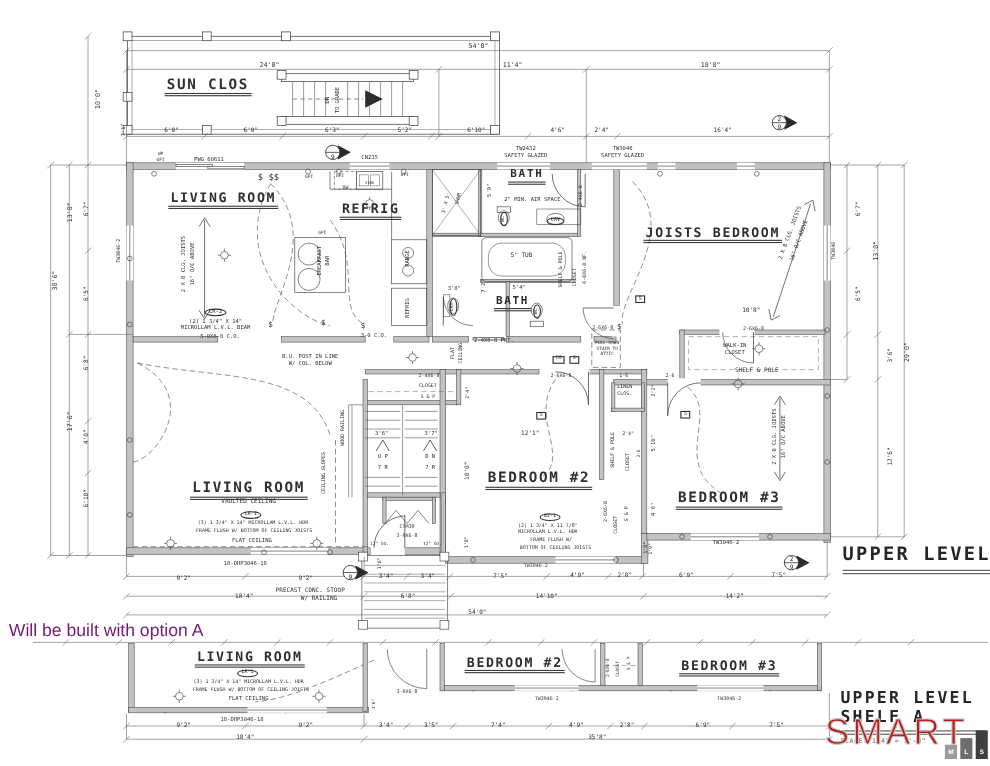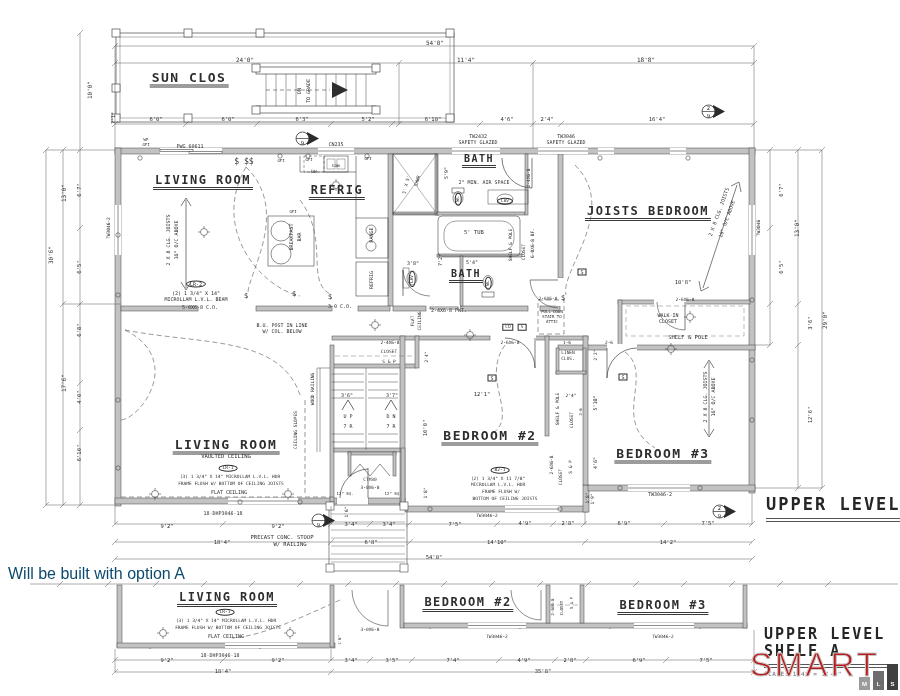--- a/index.html
+++ b/index.html
@@ -6,21 +6,21 @@
   #canvas{position:relative;width:900px;height:696px;background:#ffffff;overflow:hidden;
           font-family:"DejaVu Sans Mono",monospace;}
   #plan-svg{position:absolute;left:0;top:0;}
   #labels{position:absolute;left:0;top:0;width:900px;height:696px;}
   .lbl{position:absolute;white-space:nowrap;color:#2e2e2e;line-height:1;}
   .room{letter-spacing:1.5px;border-bottom:3px double #3a3a3a;padding:0 2px 1px 2px;font-weight:bold;}
   .oval{border:1px solid #2e2e2e;border-radius:50%;padding:0 3px;}
   .box{border:1px solid #2e2e2e;padding:0 2px;background:#fff;}
   .marker{position:absolute;}
   .note{position:absolute;left:8px;top:565px;font-family:"Liberation Sans",sans-serif;
-        font-size:16px;color:#0c4a6e;}
+        font-size:16px;color:#701a75;}
   .bigtitle{position:absolute;left:766px;top:494px;font-size:17px;letter-spacing:2px;color:#262626;
             border-bottom:4px double #555;padding-bottom:4px;font-weight:bold;white-space:nowrap;}
   #option-title{position:absolute;left:764px;top:626px;color:#262626;font-weight:bold;}
   #option-title .t1,#option-title .t2{font-size:15px;letter-spacing:2px;line-height:1.15;white-space:nowrap;}
   #option-title .rule{width:132px;border-bottom:4px double #555;margin-top:3px;}
   #scale-note{font-size:6px;color:#8d8d8d;letter-spacing:.5px;margin-top:2px;white-space:nowrap;}
   #watermark{position:absolute;left:750px;top:648px;width:150px;height:46px;}
   #wm-text{font-family:"Liberation Sans",sans-serif;font-weight:normal;font-size:33px;letter-spacing:3px;
            color:#b91c1c;-webkit-text-stroke:1px #c9c9c9;line-height:1;}
   #wm-bars{position:absolute;right:2px;bottom:4px;display:flex;align-items:flex-end;gap:3px;}

